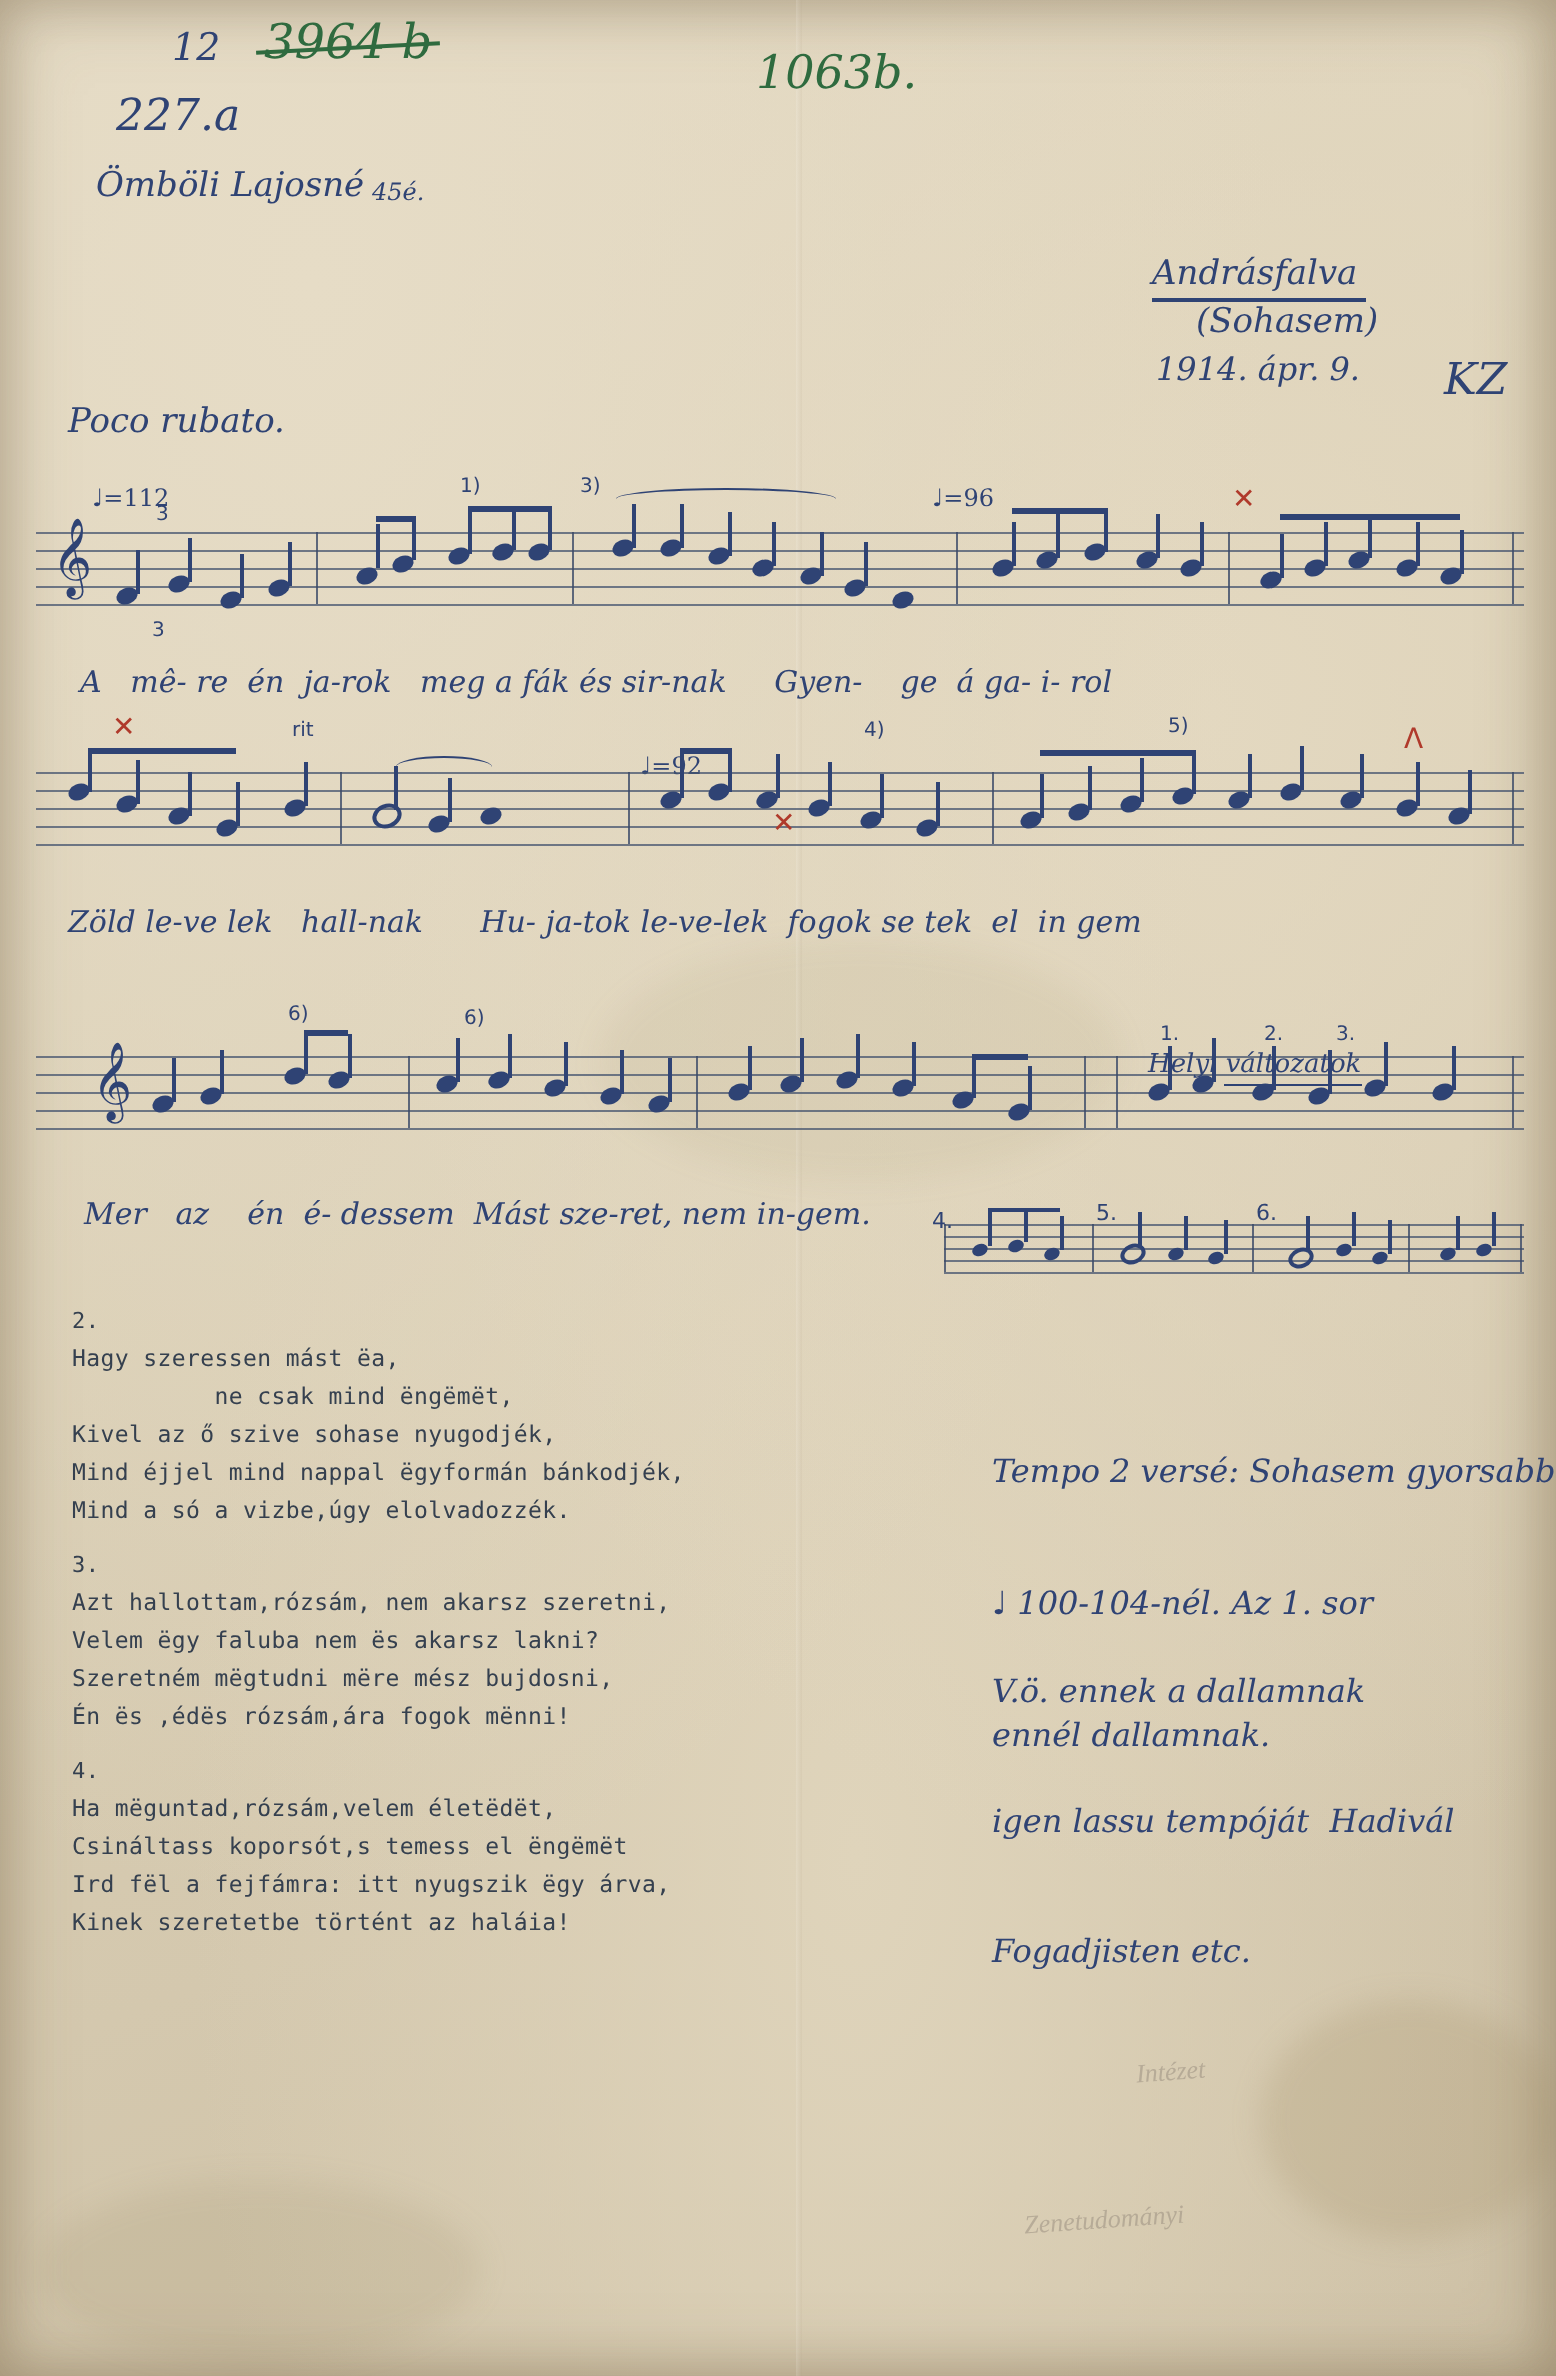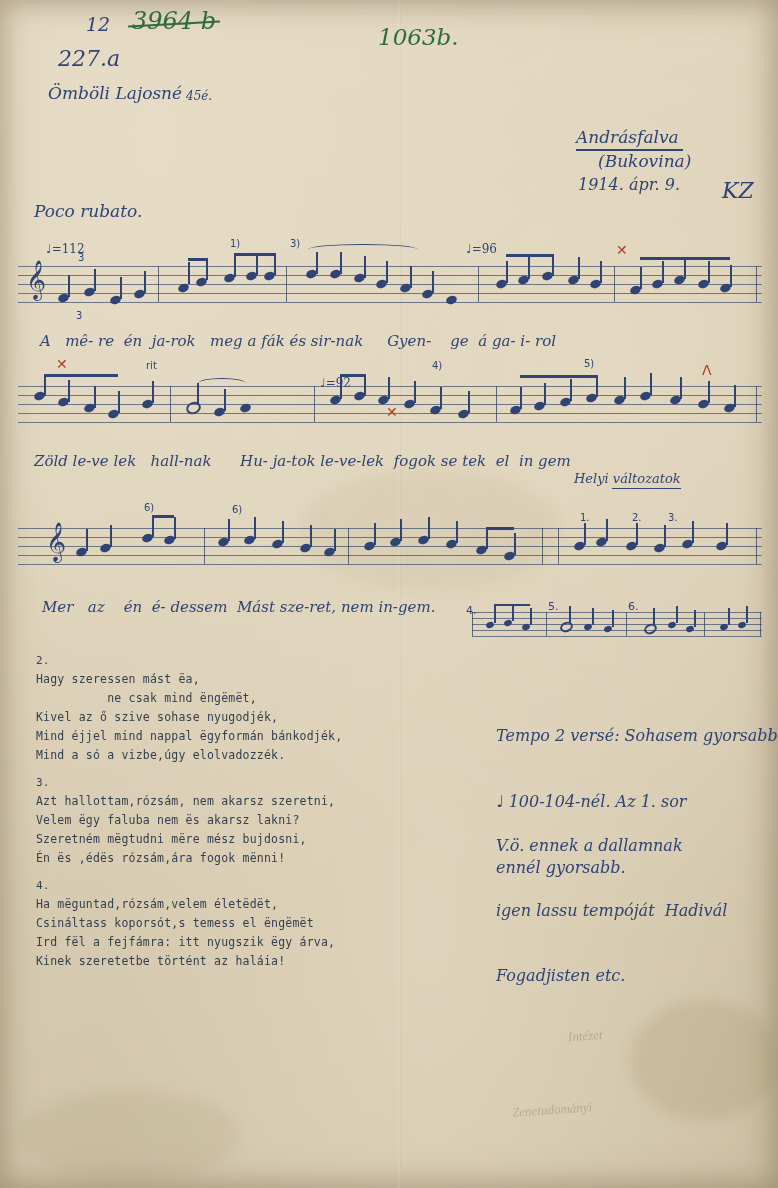--- a/index.html
+++ b/index.html
@@ -173,21 +173,21 @@
   #verses { position: absolute; left: 36px; top: 640px; width: 430px; }
   .verse-num { font-family:"DejaVu Sans Mono", monospace; font-size: 11px; color:#35404f; margin-top: 14px;}
   .verse-line { margin-top: 5px; }
 
   
   #tempo-note { position:absolute; left: 496px; top: 690px; width: 270px; }
   #tempo-note div { margin-bottom: 11px; font-size: 16px; }
   #vs-note { position:absolute; left: 496px; top: 800px; width: 270px; }
   #vs-note div { margin-bottom: 10px; font-size: 16px; }
 
-  #variants-label { position:absolute; left: 574px; top: 472px; font-size: 13px; font-style: italic;}
+  #variants-label { position:absolute; left: 574px; top: 526px; font-size: 13px; font-style: italic;}
   #variants-label::after{
     content:""; position:absolute; left:38px; right:0; bottom:-2px; height:1px; background:#2f4374;
   }
 
   .stampy {
     position: absolute;
     color: rgba(120,110,100,0.35);
     font-family: "Liberation Serif", serif;
     font-style: italic;
     font-size: 13px;
@@ -207,21 +207,21 @@
   <div class="fold" style="left:398px;"></div>
 
   <div class="hand abs" id="num-12">12</div>
   <div class="hand abs" id="num-4523">3964 b</div>
   <div class="hand abs" id="num-1063b">1063b.</div>
   <div class="hand abs" id="num-227a">227.a</div>
   <div class="hand abs" id="singer">Ömböli Lajosné</div>
   <div class="hand abs" id="singer-age">45é.</div>
 
   <div class="hand abs" id="place">Andrásfalva</div>
-  <div class="hand abs" id="region">(Bukovina)</div>
+  <div class="hand abs" id="region">(Sohasem)</div>
   <div class="hand abs" id="date">1914. ápr. 9.</div>
   <div class="hand abs" id="collector">KZ</div>
 
   <div class="hand abs" id="tempo-mark">Poco rubato.</div>
   <div class="hand abs" id="mm1">♩=112</div>
   <div class="hand abs" id="mm2">♩=96</div>
   <div class="hand abs" id="mm3">♩=92</div>
 
   <div class="staff" style="top:266px;">
     <div class="line" style="top:0;"></div>
@@ -513,21 +513,21 @@
     <div class="typed verse-num">4.</div>
     <div class="typed verse-line">Ha mëguntad,rózsám,velem életëdët,</div>
     <div class="typed verse-line">Csináltass koporsót,s temess el ëngëmët</div>
     <div class="typed verse-line">Ird fël a fejfámra: itt nyugszik ëgy árva,</div>
     <div class="typed verse-line">Kinek szeretetbe történt az haláia!</div>
   </div>
 
   <div id="tempo-note" class="hand">
     <div>Tempo 2 versé: Sohasem gyorsabb</div>
     <div>♩ 100-104-nél. Az 1. sor</div>
-    <div>ennél gyorsabb.</div>
+    <div>ennél dallamnak.</div>
   </div>
 
   <div id="vs-note" class="hand">
     <div>V.ö. ennek a dallamnak</div>
     <div>igen lassu tempóját  Hadivál</div>
     <div>Fogadjisten etc.</div>
   </div>
 
   <div class="stampy" style="left:568px;top:1028px;">Intézet</div>
   <div class="stampy" style="left:512px;top:1102px;">Zenetudományi</div>

